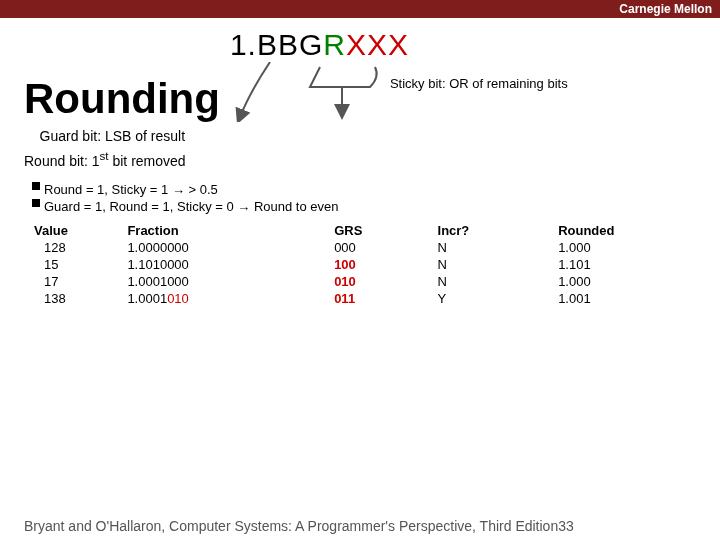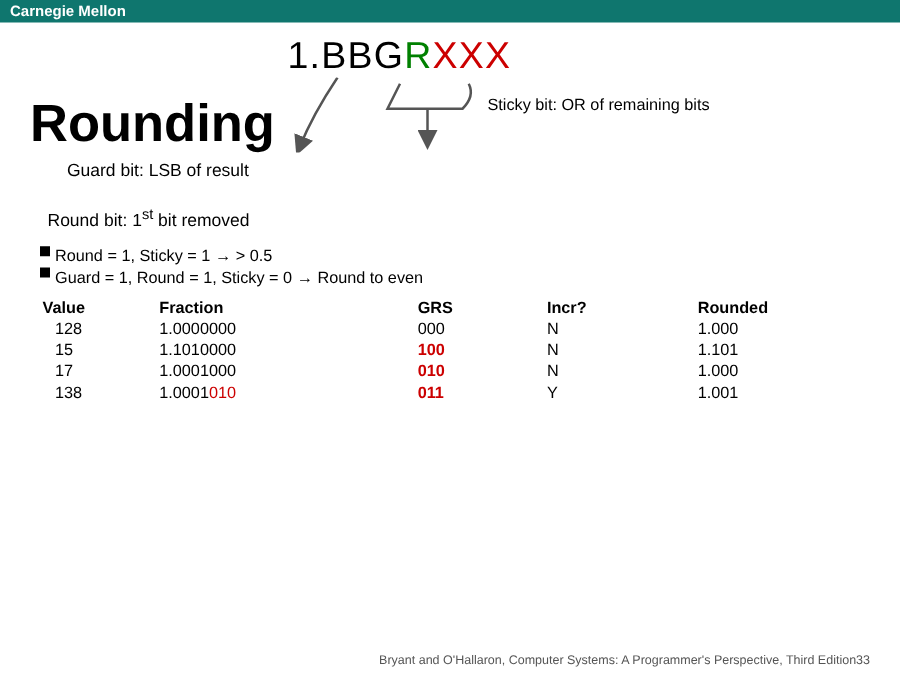--- a/index.html
+++ b/index.html
@@ -5,23 +5,23 @@
     * { margin: 0; padding: 0; box-sizing: border-box; }
     body {
       width: 720px;
       height: 540px;
       background: #fff;
       font-family: Arial, sans-serif;
       overflow: hidden;
       position: relative;
     }
     #header {
-      background: #0f766e;
+      background: #7f1d1d;
       color: #fff;
-      text-align: left;
+      text-align: right;
       padding: 2px 8px;
       font-size: 12px;
       font-weight: bold;
     }
     #main {
       padding: 10px 24px 10px 24px;
     }
     #title-row {
       display: flex;
       align-items: flex-end;
@@ -39,25 +39,24 @@
       font-weight: normal;
       letter-spacing: 1px;
     }
     .bit-black { color: #000; }
     .bit-green { color: #008000; }
     .bit-red { color: #c00; }
     #descriptions {
       margin-top: 4px;
       display: flex;
       flex-direction: column;
-      gap: 16px;
+      gap: 0;
       font-size: 14px;
       color: #000;
       line-height: 1.5;
-      margin-left: 14px;
     }
     #round-up-section {
       margin-top: 10px;
     }
     #round-up-header {
       font-size: 17px;
       font-weight: bold;
       display: flex;
       align-items: center;
       gap: 6px;
@@ -109,22 +108,22 @@
     .col-fraction { width: 120px; }
     .col-grs { width: 60px; }
     .col-incr { width: 70px; }
     .col-rounded { width: 80px; }
     #footer {
       position: absolute;
       bottom: 6px;
       left: 24px;
       right: 24px;
       display: flex;
-      justify-content: flex-end;
-      font-size: 10px;
+      justify-content: flex-start;
+      font-size: 14px;
       color: #555;
     }
     #diagram-right {
       position: relative;
       margin-left: 10px;
       margin-top: 0;
     }
   </style>
 </head>
 <body>

